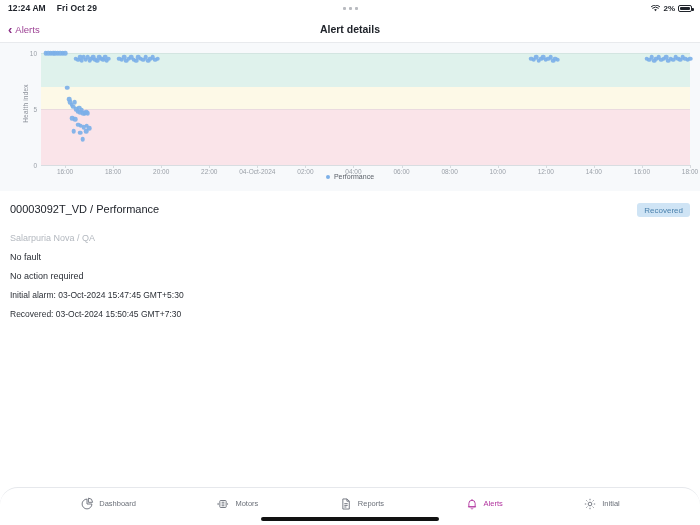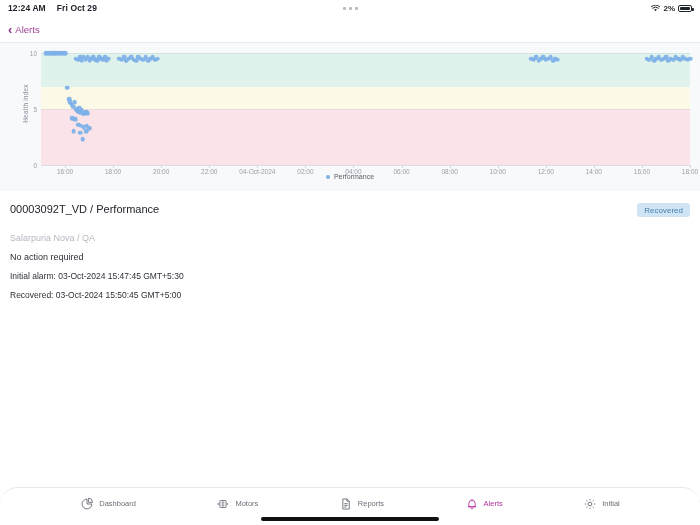--- a/index.html
+++ b/index.html
@@ -95,20 +95,21 @@
           <i style="width:100%"></i>
         </span>
     </div>
   </div>
 
   <div class="navbar">
     <div class="nav-back">
       <span class="chev">‹</span>
       <span class="lbl">Alerts</span>
     </div>
+    <div class="nav-title">Alert details</div>
   </div>
 
   <div class="chart-card">
     <div class="chart-wrap">
       <div class="ylabel">
         <span>Health index</span>
       </div>
       <div class="plot" id="plot">
         <div class="bands" id="bands">
             <div class="band green" style="top: 0px; height: 33.6px; background: rgb(223, 242, 236);"></div>
@@ -258,23 +259,24 @@
       </div>
     </div>
   </div>
 
   <div class="details">
     <div class="det-head">
       <div class="det-title">00003092T_VD / Performance</div>
       <div class="badge">Recovered</div>
     </div>
     <div class="det-sub">Salarpuria Nova / QA</div>
+    <div class="det-line">No fault</div>
     <div class="det-line">No action required</div>
     <div class="det-line small">Initial alarm: 03-Oct-2024 15:47:45 GMT+5:30</div>
-    <div class="det-line small">Recovered: 03-Oct-2024 15:50:45 GMT+5:00</div>
+    <div class="det-line small">Recovered: 03-Oct-2024 15:50:45 GMT+7:30</div>
   </div>
 
   <div class="tabbar" id="tabbar">
       <div class="tab">
         <span>
           <svg width="14" height="14" viewBox="0 0 20 20" fill="none" stroke="currentColor" stroke-width="1.3">
             <path d="M10 3a7 7 0 1 0 7 7h-7z"></path>
             <path d="M12 1.6a6.2 6.2 0 0 1 6 6h-6z"></path>
           </svg>
         </span>

